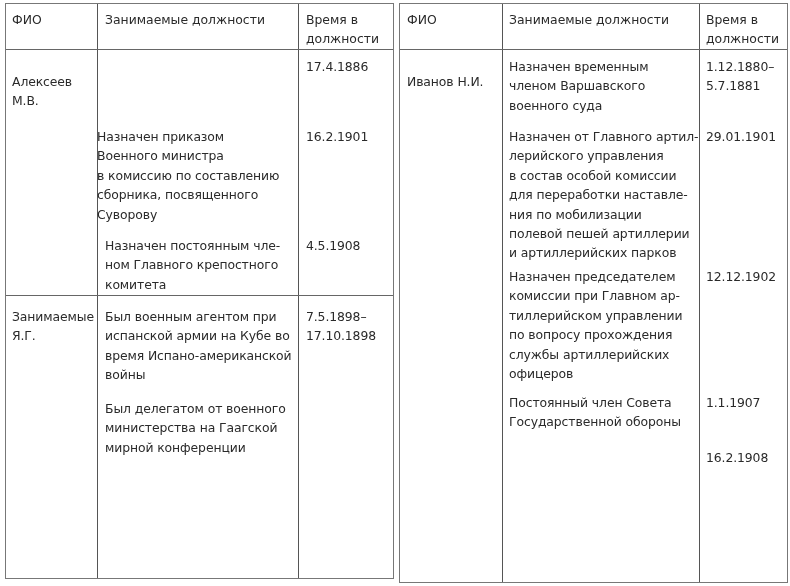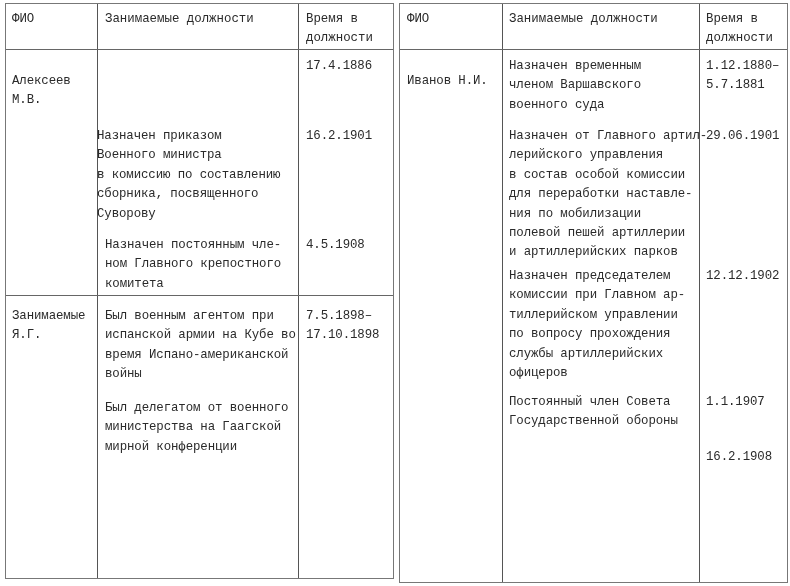--- a/index.html
+++ b/index.html
@@ -2,21 +2,21 @@
 <html><head>
 <meta charset="utf-8">
 <style>
   html, body { margin: 0; padding: 0; }
   body {
     width: 790px; height: 586px; background: #ffffff; position: relative; overflow: hidden;
     font-family: "DejaVu Sans", "Liberation Sans", sans-serif; color: #2a2a2a;
     font-size: 12.4px; line-height: 19.4px;
   }
   .tbl {
-    position: absolute; top: 3px; border: 1.5px solid #777; box-sizing: border-box; font-family: Liberation Mono, monospace;
+    position: absolute; top: 3px; border: 1.5px solid #777; box-sizing: border-box;
   }
   .tbl.left { left: 5px; width: 389px; height: 576px; }
   .tbl.right { left: 399px; width: 389px; height: 580px; }
   .vline { position: absolute; top: 0; bottom: 0; width: 0; border-left: 1.5px solid #555; }
   .hline { position: absolute; left: 0; right: 0; height: 0; border-top: 1.5px solid #666; }
   .txt { position: absolute; white-space: pre; letter-spacing: -0.1px; }
   .hdr { position: absolute; white-space: pre; }
 </style>
 </head>
 <body>
@@ -75,21 +75,21 @@
 военного суда</div>
   <div class="txt" style="left:306px;top:53px">1.12.1880–
 5.7.1881</div>
   <div class="txt" style="left:109px;top:123px">Назначен от Главного артил-
 лерийского управления
 в состав особой комиссии
 для переработки наставле-
 ния по мобилизации
 полевой пешей артиллерии
 и артиллерийских парков</div>
-  <div class="txt" style="left:306px;top:123px">29.06.1901</div>
+  <div class="txt" style="left:306px;top:123px">29.01.1901</div>
   <div class="txt" style="left:109px;top:263px">Назначен председателем
 комиссии при Главном ар-
 тиллерийском управлении
 по вопросу прохождения
 службы артиллерийских
 офицеров</div>
   <div class="txt" style="left:306px;top:263px">12.12.1902</div>
   <div class="txt" style="left:109px;top:389px">Постоянный член Совета
 Государственной обороны</div>
   <div class="txt" style="left:306px;top:389px">1.1.1907</div>

